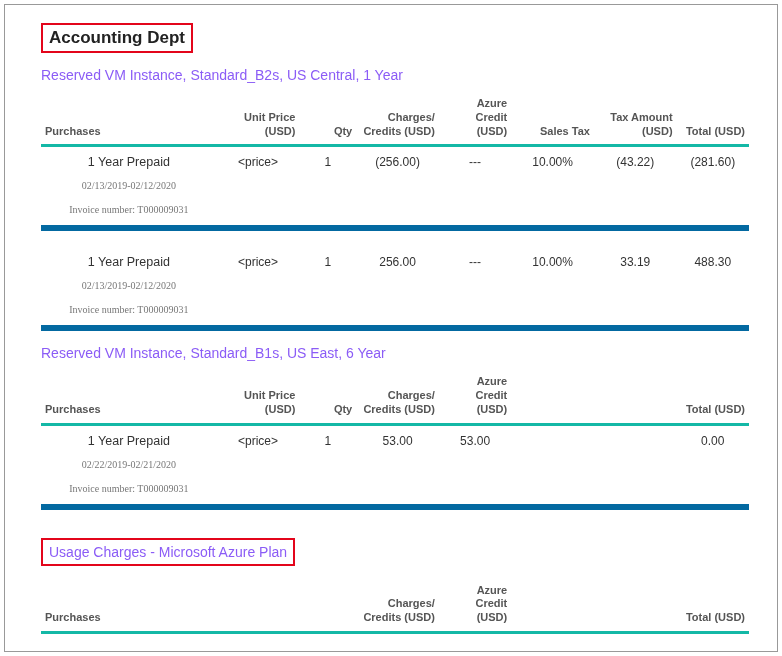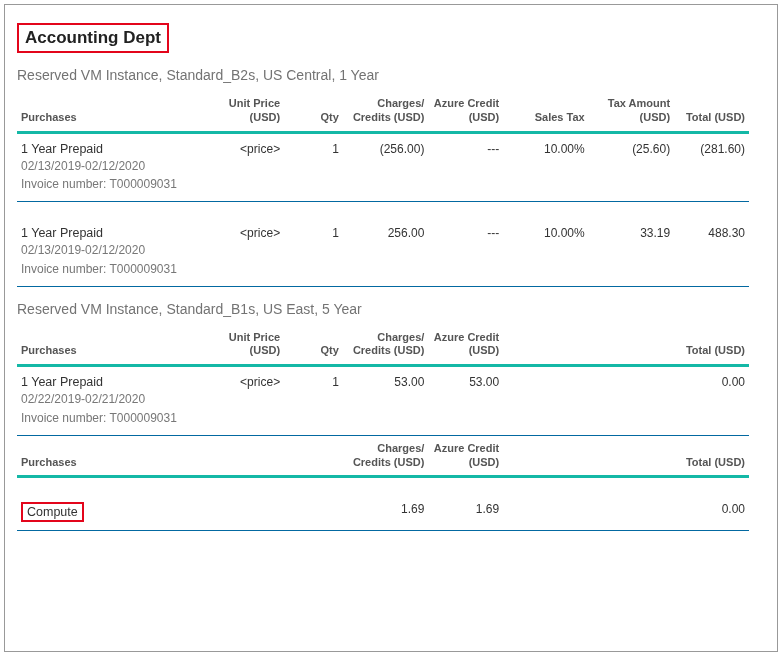--- a/index.html
+++ b/index.html
@@ -9,36 +9,36 @@
     color: #333;
     background: #fff;
     width: 782px;
     height: 656px;
     padding: 4px;
   }
   .frame {
     border: 1px solid #999;
     width: 100%;
     height: 100%;
-    padding: 18px 28px 10px 12px;
+    padding: 18px 28px 10px 36px;
     overflow: hidden;
   }
   .title {
     font-size: 17px;
     font-weight: 700;
     color: #222;
     display: inline-block;
     padding: 3px 6px;
   }
   .highlight-box {
     border: 2px solid #e3051b;
   }
   .section-title {
     font-size: 14px;
-    color: #737373;
+    color: #8b5cf6;
     margin: 14px 0 8px 0;
   }
   .section-title.inline-wrap { display: inline-block; padding: 4px 6px; }
   table {
     width: 100%;
     border-collapse: collapse;
     table-layout: fixed;
   }
   th {
     font-weight: 600;
@@ -51,23 +51,23 @@
     line-height: 1.25;
   }
   th.left { text-align: left; margin-left: 48px; }
   td {
     padding: 8px 4px;
     text-align: right;
     vertical-align: top;
     font-size: 12px;
   }
   td.left { text-align: left; }
-  tr.data-row td { border-bottom: 1px solid #0369a1; }
+  tr.data-row td { border-bottom: 6px solid #0369a1; text-align: center; }
   .purchase-name { font-size: 12.5px; color: #333; }
-  .meta { font-size: 12px; color: #777; line-height: 1.4; margin-top: 2px; }
+  .meta { font-size: 10px; color: #777; line-height: 1.4; margin-top: 10px; font-family: Liberation Serif, serif; }
   .bold { font-weight: 400; }
   .col-purchases { width: 170px; }
   .col-unitprice { width: 80px; }
   .col-qty { width: 55px; }
   .col-charges { width: 80px; }
   .col-credit { width: 70px; }
   .col-salestax { width: 80px; }
   .col-taxamt { width: 80px; }
   .col-total { width: 70px; }
   .spacer { height: 6px; }
@@ -114,21 +114,21 @@
         <td class="left">
           <div class="purchase-name">1 Year Prepaid</div>
           <div class="meta">02/13/2019-02/12/2020</div>
           <div class="meta">Invoice number: T000009031</div>
         </td>
         <td>&lt;price&gt;</td>
         <td>1</td>
         <td>(256.00)</td>
         <td>---</td>
         <td>10.00%</td>
-        <td>(25.60)</td>
+        <td>(43.22)</td>
         <td class="bold">(281.60)</td>
       </tr>
       <tr>
           <td colspan="8" class="spacer"></td>
         </tr>
       <tr class="data-row">
         <td class="left">
           <div class="purchase-name">1 Year Prepaid</div>
           <div class="meta">02/13/2019-02/12/2020</div>
           <div class="meta">Invoice number: T000009031</div>
@@ -138,21 +138,21 @@
         <td>256.00</td>
         <td>---</td>
         <td>10.00%</td>
         <td>33.19</td>
         <td class="bold">488.30</td>
       </tr>
     </tbody>
   </table>
 
   
-  <div class="section-title">Reserved VM Instance, Standard_B1s, US East, 5 Year</div>
+  <div class="section-title">Reserved VM Instance, Standard_B1s, US East, 6 Year</div>
   <table>
     <colgroup>
       <col class="col-purchases">
         <col class="col-unitprice">
         <col class="col-qty">
       <col class="col-charges">
         <col class="col-credit">
         <col class="col-salestax">
       <col class="col-taxamt">
         <col class="col-total">
@@ -181,20 +181,23 @@
         <td>53.00</td>
         <td>53.00</td>
         <td></td>
           <td></td>
         <td class="bold">0.00</td>
       </tr>
     </tbody>
   </table>
 
   
+  <div style="margin:14px 0 4px 0;">
+    <span class="section-title inline-wrap highlight-box">Usage Charges - Microsoft Azure Plan</span>
+  </div>
   <table>
     <colgroup>
       <col class="col-purchases">
         <col class="col-unitprice">
         <col class="col-qty">
       <col class="col-charges">
         <col class="col-credit">
         <col class="col-salestax">
       <col class="col-taxamt">
         <col class="col-total">

